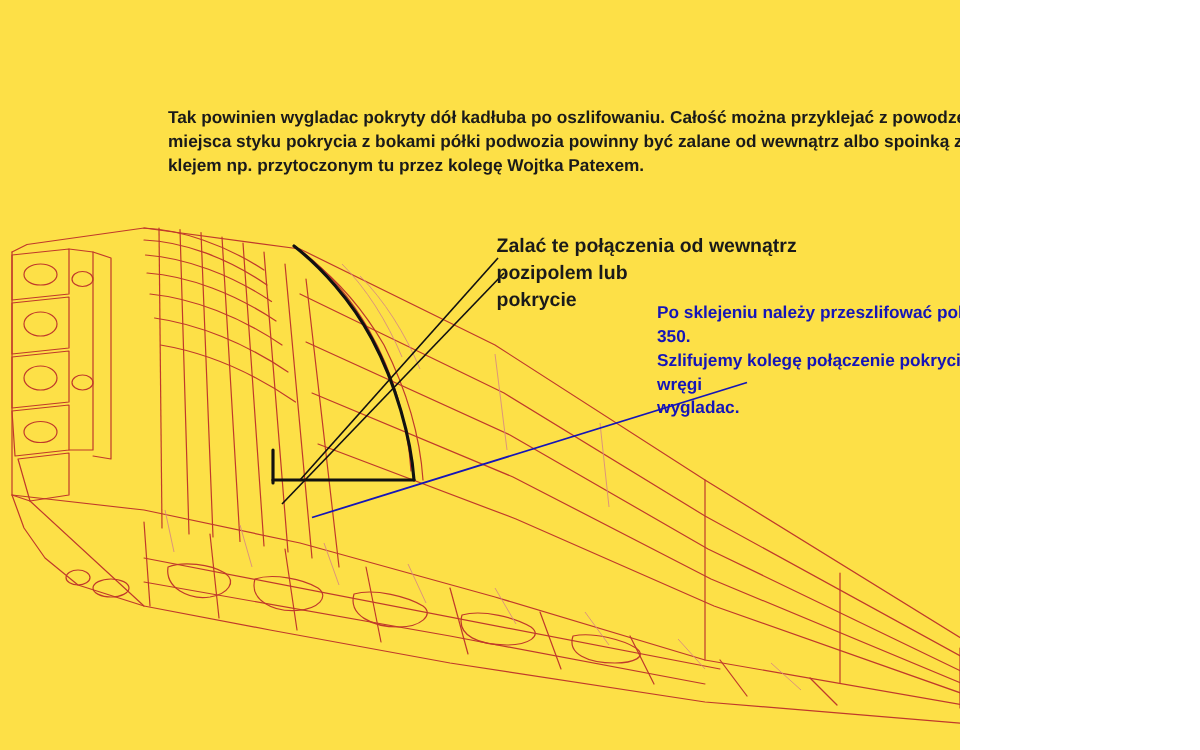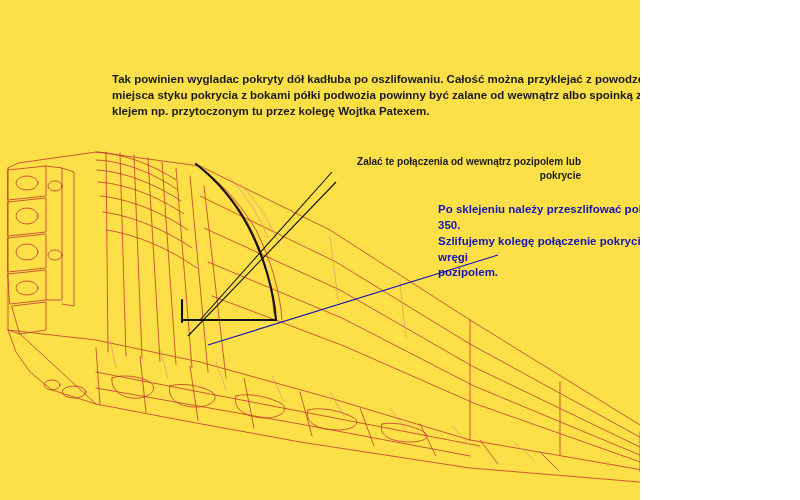--- a/index.html
+++ b/index.html
@@ -32,23 +32,22 @@
     left: 112px;
     top: 72px;
     width: 686px;
     font-size: 11.5px;
     color: #1a1a1a;
   }
   #note-seal {
     left: 331px;
     top: 155px;
     width: 250px;
-    font-size: 10px;
+    font-size: 13px;
     color: #1a1a1a;
-    text-align: right;
   }
   #note-sanding {
     left: 438px;
     top: 202px;
     width: 330px;
     font-size: 11.5px;
     color: #1515b8;
   }
   .ann span { display: block; }
 </style>
@@ -171,16 +170,16 @@
   </div>
 
   <div class="ann" id="note-seal">
     <span>Zalać te połączenia od wewnątrz pozipolem lub</span>
     <span>pokrycie</span>
   </div>
 
   <div class="ann" id="note-sanding">
     <span>Po sklejeniu należy przeszlifować pokrycie papierem 400-350.</span>
     <span>Szlifujemy kolegę połączenie pokrycia z elementami  drugiej wręgi</span>
-    <span>pozipolem.</span>
+    <span>wygladac.</span>
   </div>
 
 </div>
 
 </body></html>

